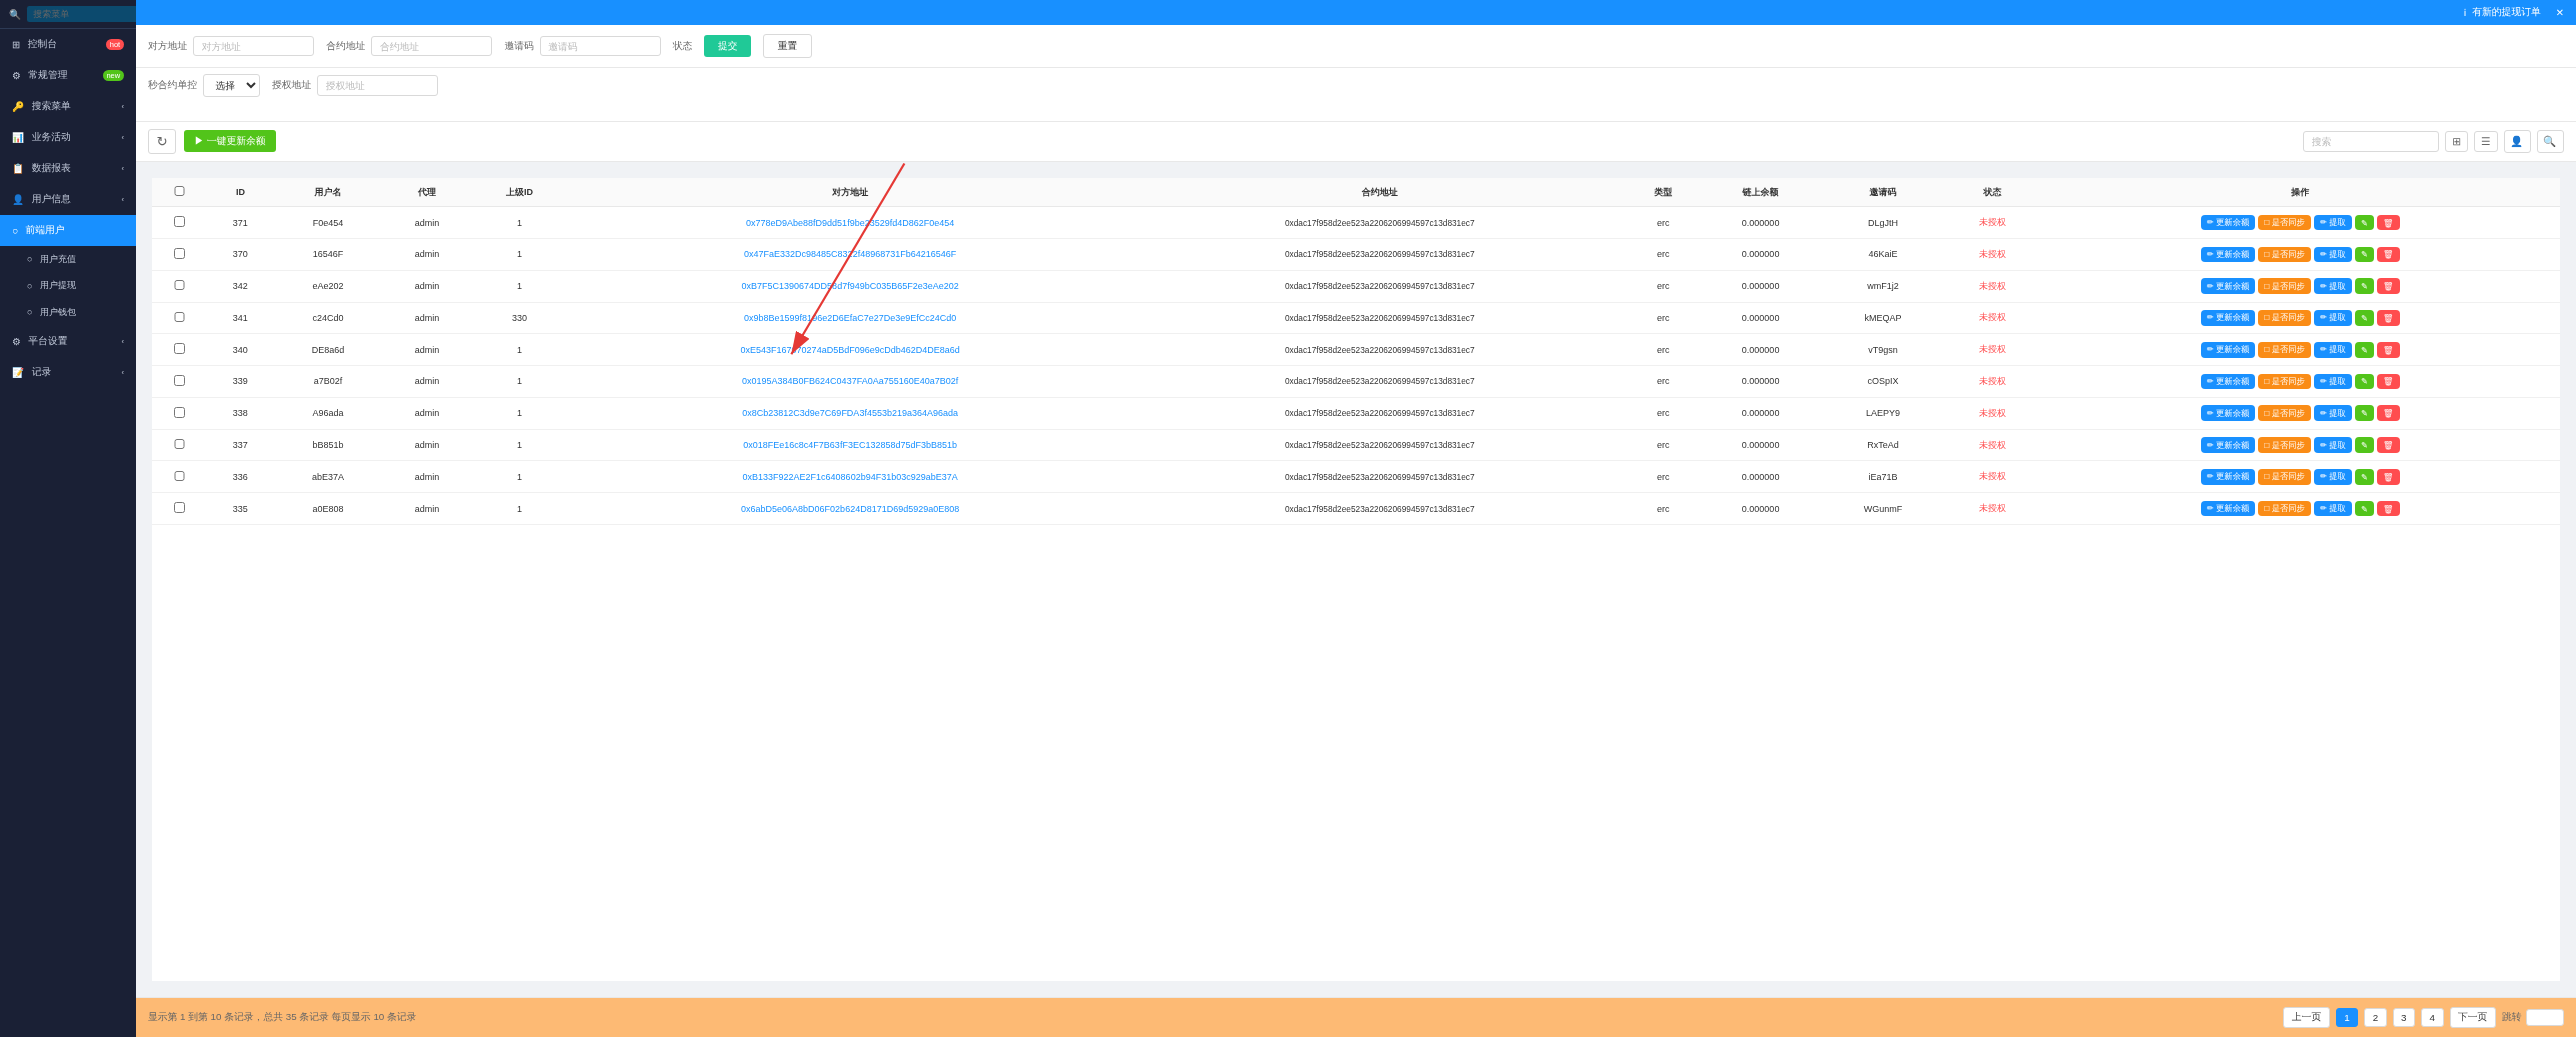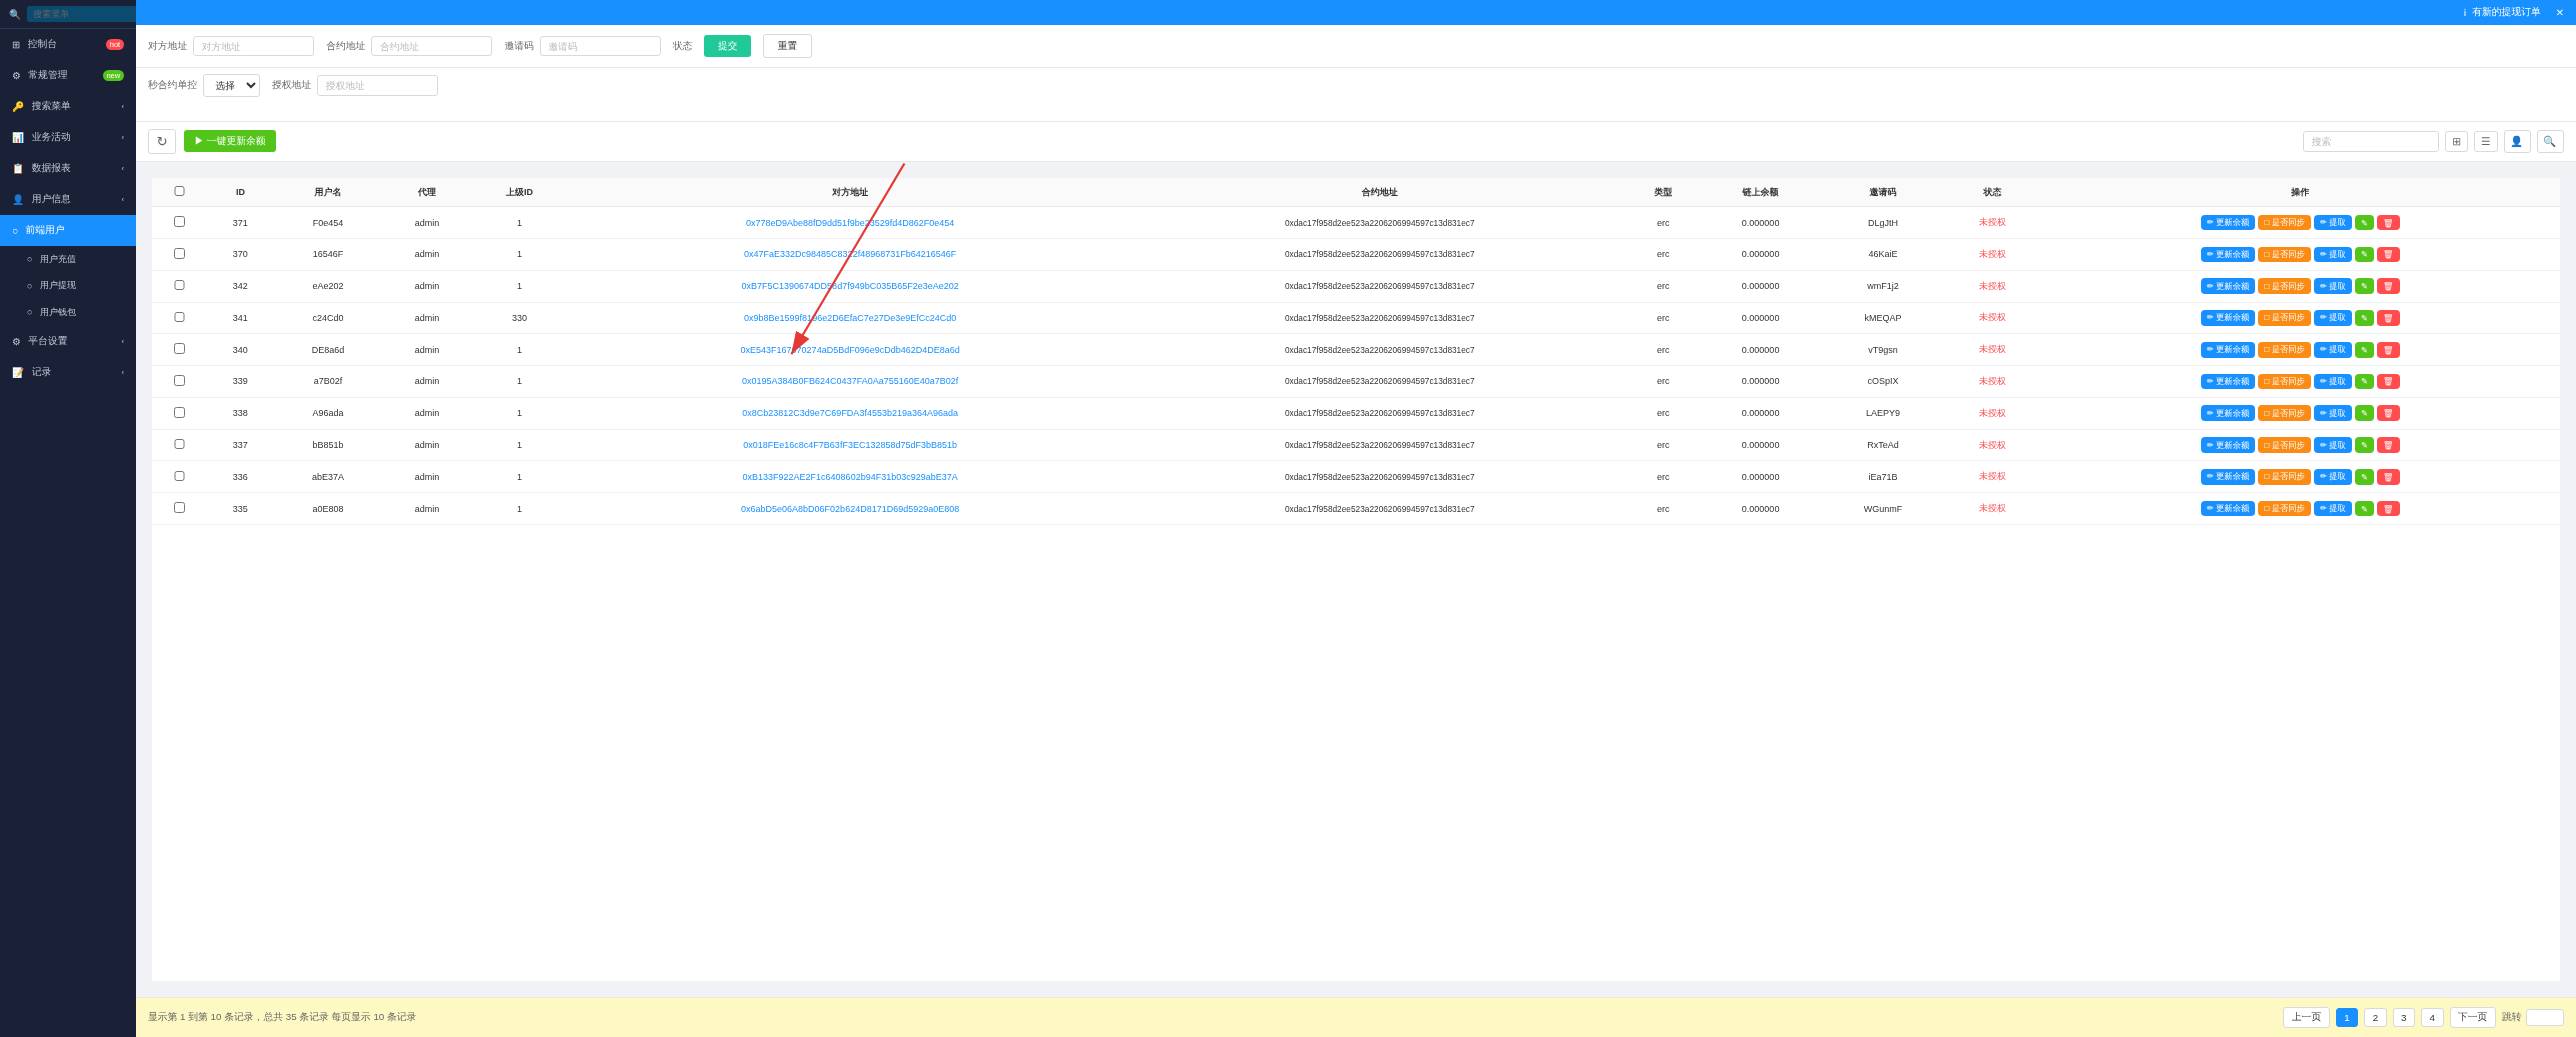--- a/index.html
+++ b/index.html
@@ -52,21 +52,21 @@
     .link-blue { color: #1890ff; cursor: pointer; text-decoration: none; }
     .status-badge { color: #ff4d4f; cursor: pointer; font-size: 9px; }
     .btn-action { padding: 2.3px 6px; border-radius: 4px; border: none; cursor: pointer; font-size: 8.3px; color: #fff; margin: 0.8px; }
     .btn-blue { background: #1890ff; }
     .btn-orange { background: #fa8c16; }
     .btn-green { background: #52c41a; }
     .btn-red { background: #ff4d4f; }
     .action-group { display: flex; flex-wrap: wrap; gap: 1.5px; justify-content: center; }
 
     
-    .pagination { background: #fef9c3; padding: 9px 12px; display: flex; align-items: center; justify-content: space-between; border-top: 0.8px solid #e8e8e8; }
+    .pagination { background: #fdba74; padding: 9px 12px; display: flex; align-items: center; justify-content: space-between; border-top: 0.8px solid #e8e8e8; }
     .pagination-info { color: #666; font-size: 9.8px; }
     .pagination-right { display: flex; align-items: center; gap: 6px; }
     .page-btn { border: 0.8px solid #d9d9d9; background: #fff; padding: 3px 7.5px; border-radius: 3px; cursor: pointer; font-size: 9.8px; color: #333; }
     .page-btn.active { background: #1890ff; color: #fff; border-color: #1890ff; }
     .page-jump { display: flex; align-items: center; gap: 4.5px; font-size: 9.8px; color: #666; }
     .page-jump input { border: 0.8px solid #d9d9d9; border-radius: 3px; padding: 2.3px 6px; width: 38px; text-align: center; font-size: 9.8px; outline: none; }
 
     
     .arrow-overlay { position: fixed; pointer-events: none; top: 0; left: 0; width: 100%; height: 100%; z-index: 9999; }
 

